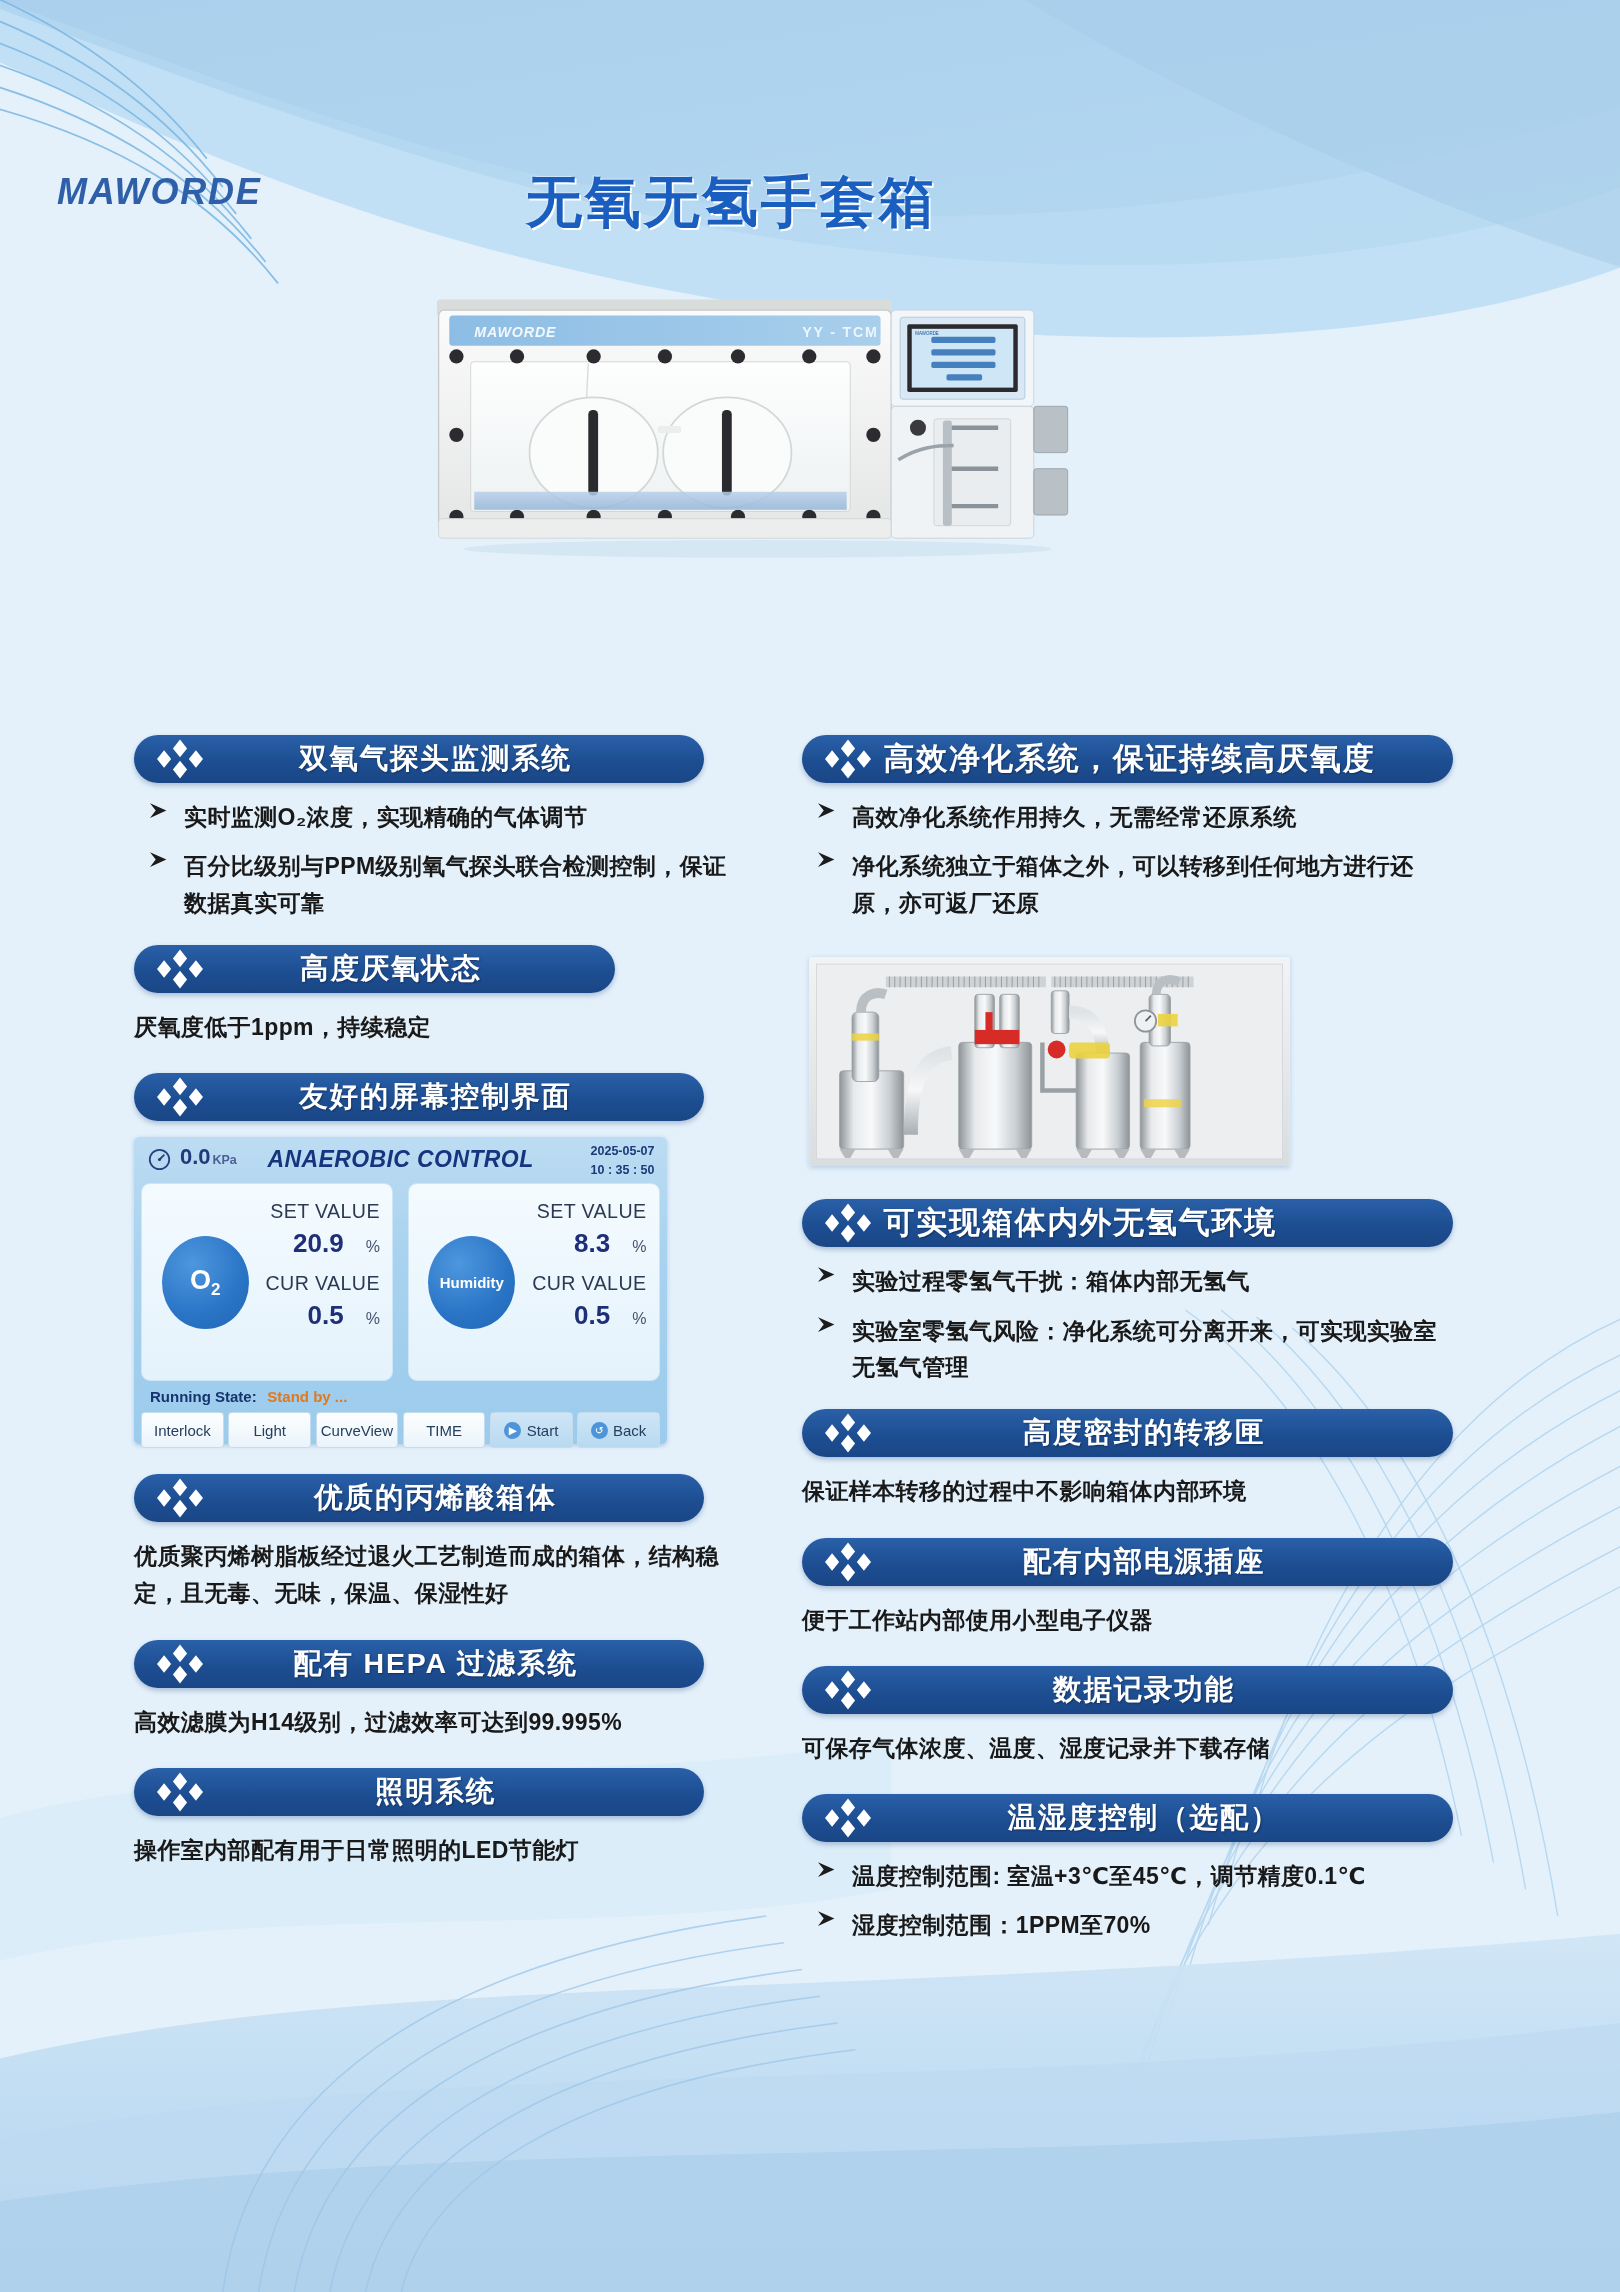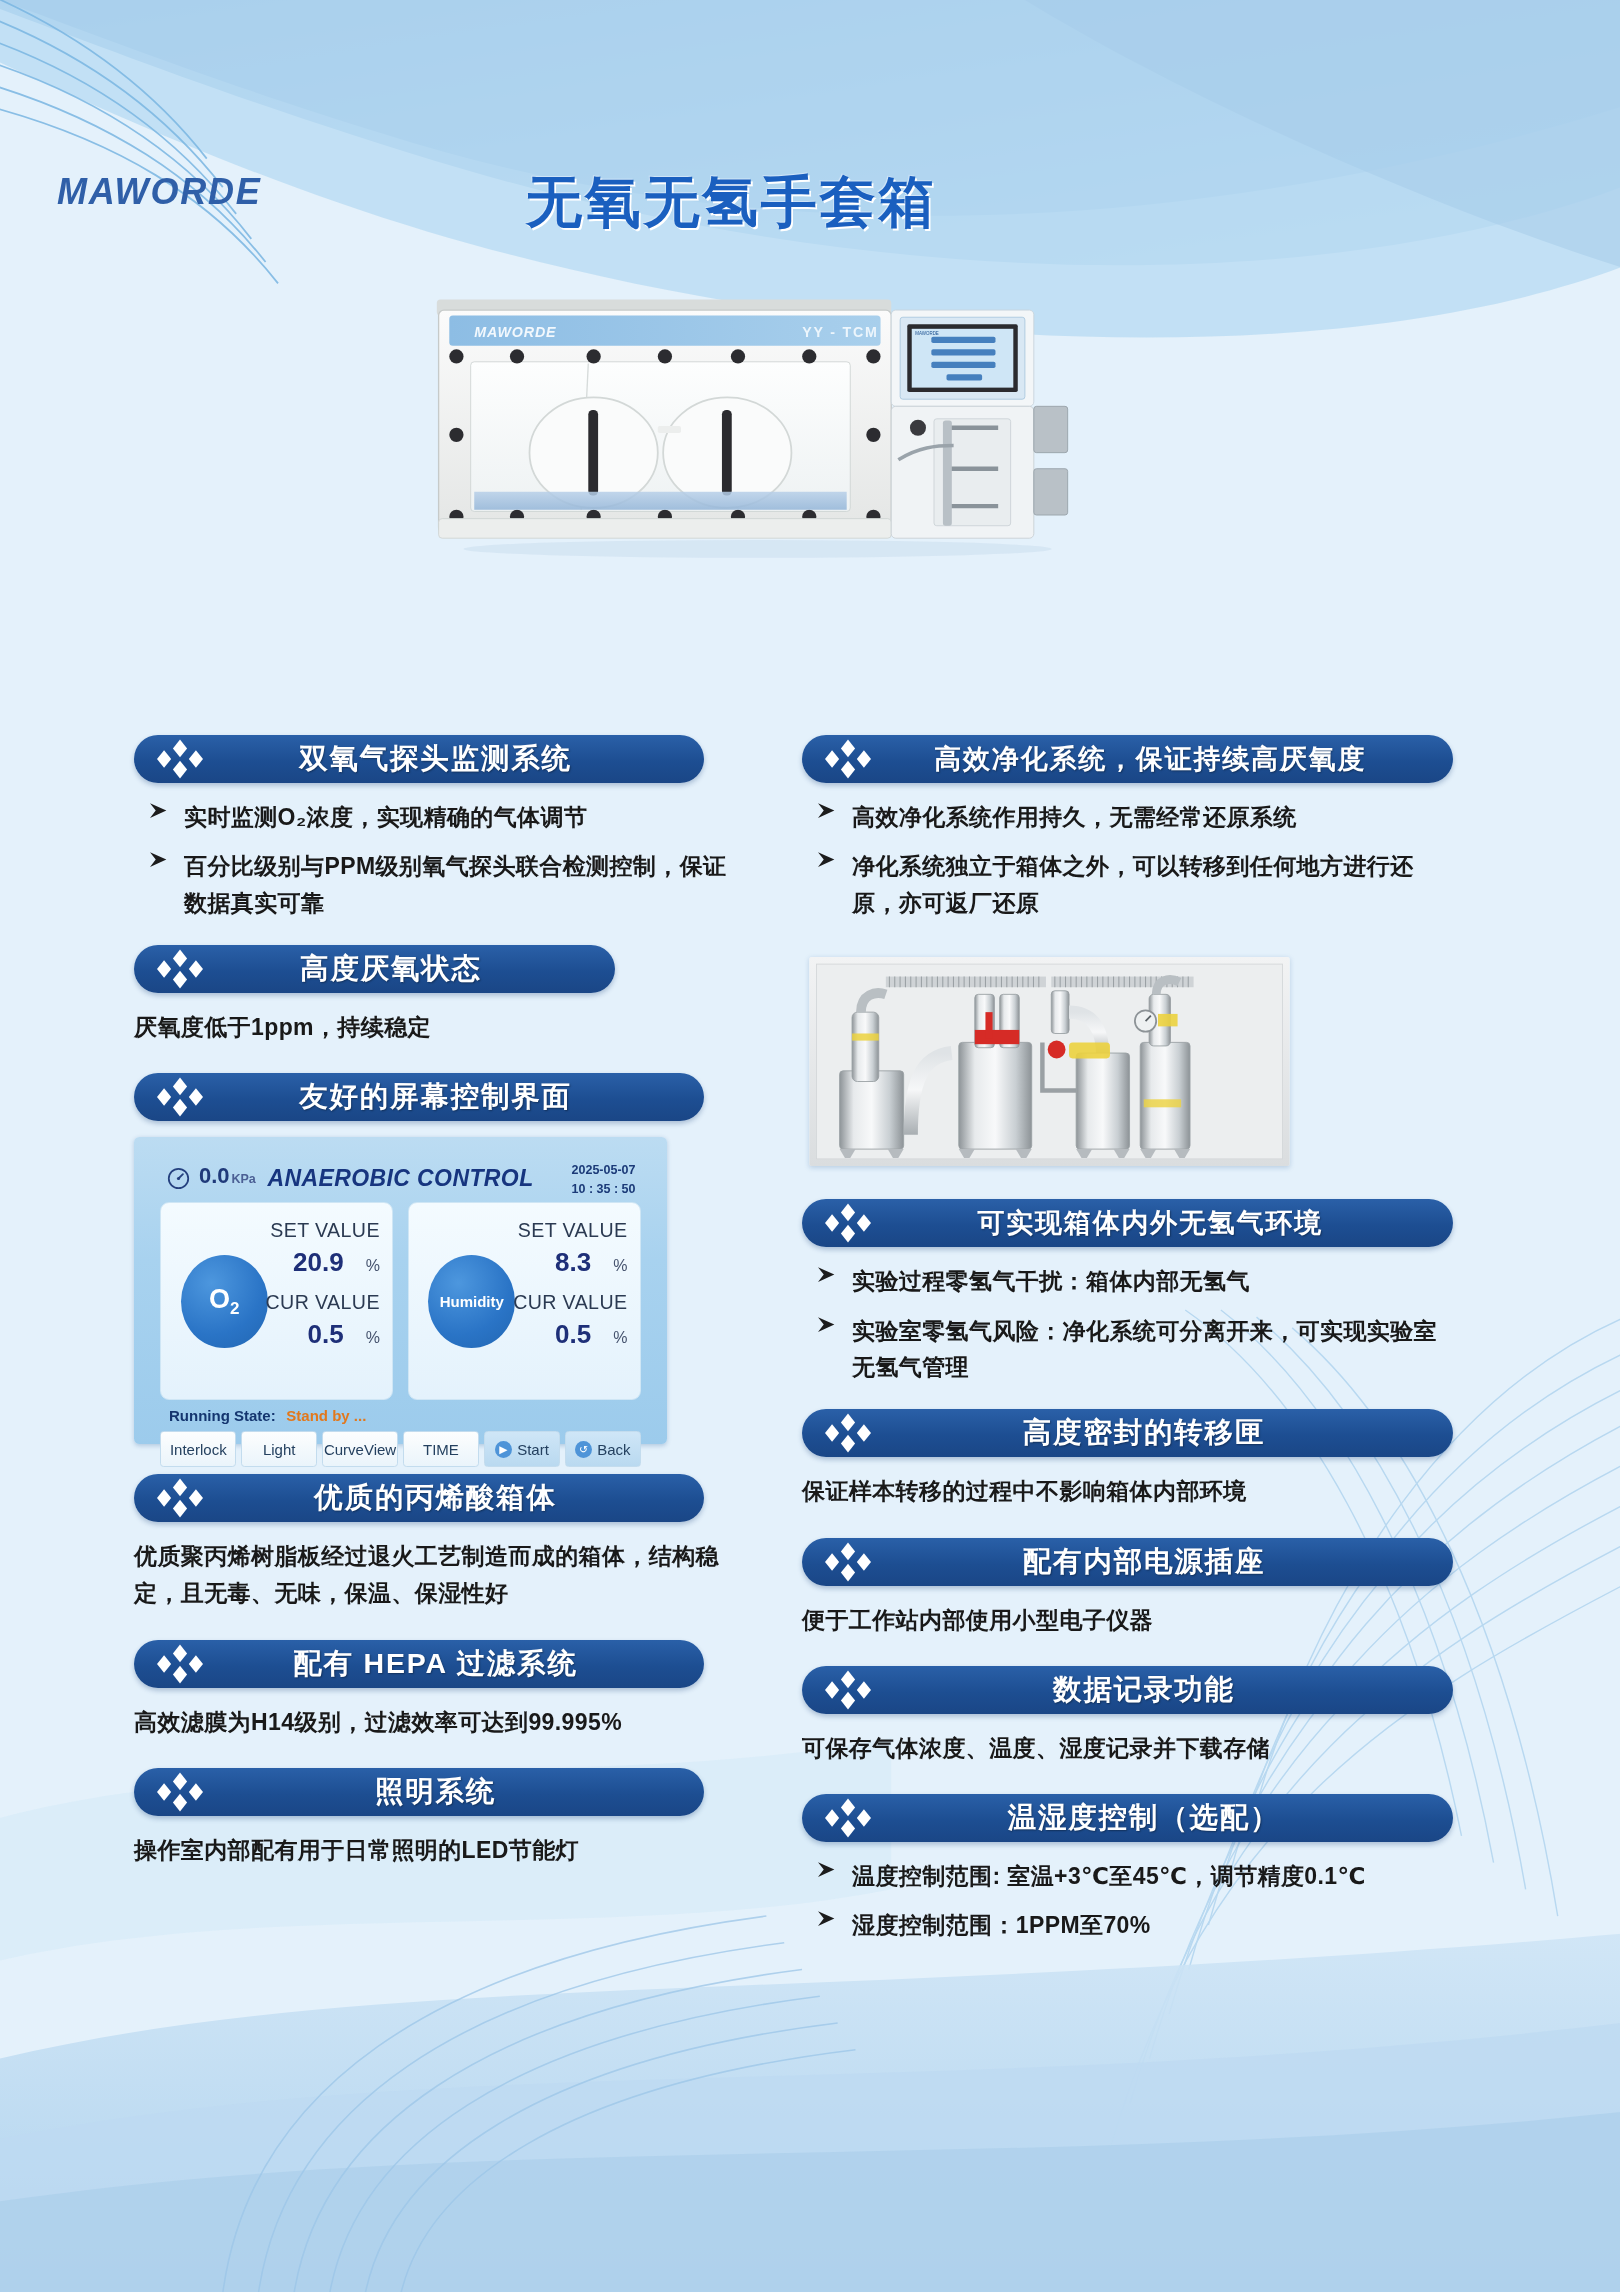--- a/index.html
+++ b/index.html
@@ -50,40 +50,40 @@
   .pill.narrow { width:481px; }
   .pill.wide   { width:570px; }
   .pill.full   { width:100%; }
   .pill-icon { width:46px; height:46px; flex:none; }
   .pill-title {
     flex:1; text-align:center;
     color:#ffffff; font-size:28.5px; font-weight:bold; letter-spacing:1.8px;
     padding-right:36px;
     text-shadow:0.9px 0.9px 1.8px rgba(0,0,0,.35);
   }
-  .pill.lefty .pill-title { text-align:center; padding-left:12.5px; font-size:27px;}
+  .pill.lefty .pill-title { text-align:left; padding-left:12.5px; font-size:31px;}
 
   
   .para {
     font-size:23px; font-weight:bold; color:#191919;
     line-height:1.62; margin:1.8px 0 27px 0; letter-spacing:0.4px;
   }
   .bullets { margin:3.6px 0 23px 0; }
   .bullet { display:flex; align-items:flex-start; margin-bottom:12.5px; }
   .bullet-mark { width:50px; flex:none; padding-top:1.8px; }
   .bullet-text {
     font-size:23px; font-weight:bold; color:#191919;
     line-height:1.6; letter-spacing:0.4px;
   }
 
   
   .hmi {
     width:533px; height:307px; margin:5.3px 0 30px 0;
     background:linear-gradient(180deg,#bcdcf2 0%,#a8d2ef 40%,#9ccbec 100%);
-    border-radius:5.3px; position:relative; padding:19px;
+    border-radius:5.3px; position:relative; padding:0;
     box-shadow:0 1.8px 4.5px rgba(40,90,150,.25);
   }
   .hmi-top { position:relative; height:46px; }
   .hmi-gauge { position:absolute; left:14.3px; top:10.7px; width:23px; height:23px; }
   .hmi-press {
     position:absolute; left:46px; top:7.1px;
     font-size:22px; font-weight:bold; color:#203a7a;
   }
   .hmi-press .unit { font-size:12.5px; font-weight:bold; color:#4b5f94; margin-left:1.8px;}
   .hmi-head {

